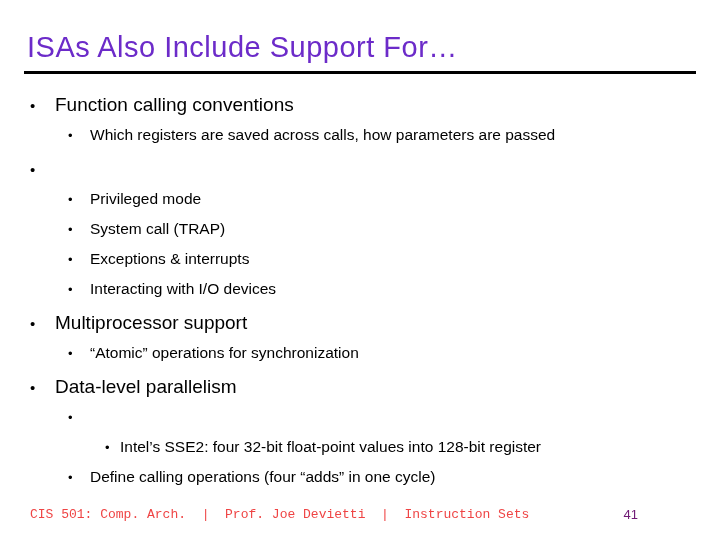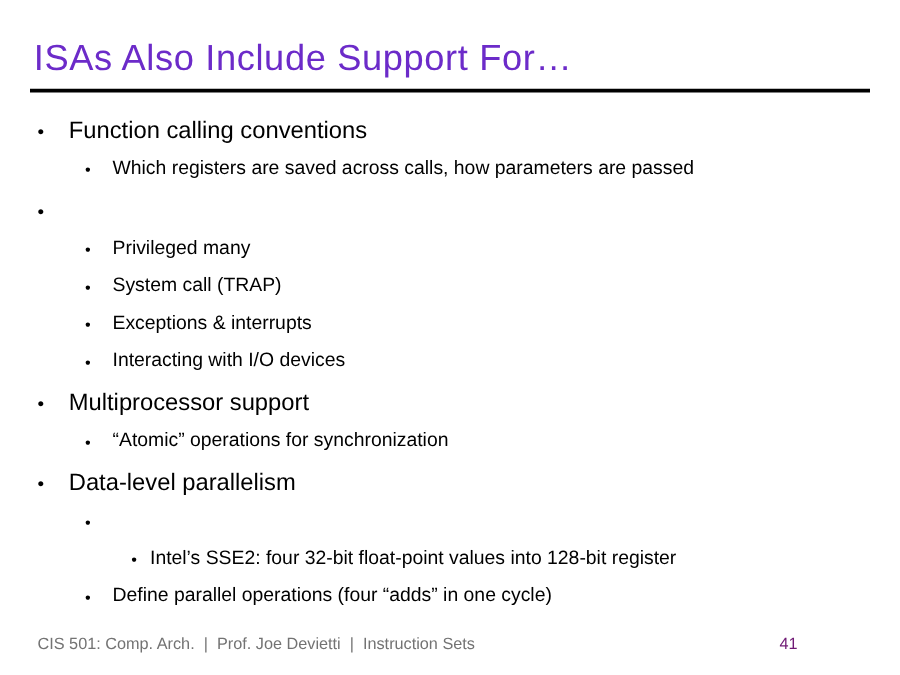--- a/index.html
+++ b/index.html
@@ -91,21 +91,21 @@
       </div>
       <div class="line lvl2">
         <span class="dot">•</span>
         <span class="txt">Which registers are saved across calls, how parameters are passed</span>
       </div>
       <div class="line lvl1">
         <span class="dot">•</span>
       </div>
       <div class="line lvl2">
         <span class="dot">•</span>
-        <span class="txt">Privileged many</span>
+        <span class="txt">Privileged mode</span>
       </div>
       <div class="line lvl2">
         <span class="dot">•</span>
         <span class="txt">System call (TRAP)</span>
       </div>
       <div class="line lvl2">
         <span class="dot">•</span>
         <span class="txt">Exceptions &amp; interrupts</span>
       </div>
       <div class="line lvl2">
@@ -126,20 +126,20 @@
       </div>
       <div class="line lvl2">
         <span class="dot">•</span>
       </div>
       <div class="line lvl3">
         <span class="dot">•</span>
         <span class="txt">Intel’s SSE2: four 32-bit float-point values into 128-bit register</span>
       </div>
       <div class="line lvl2">
         <span class="dot">•</span>
-        <span class="txt">Define parallel operations (four “adds” in one cycle)</span>
+        <span class="txt">Define calling operations (four “adds” in one cycle)</span>
       </div>
     </div>
 
-  <div class="footer-left" style="color: #737373;">CIS 501: Comp. Arch.  |  Prof. Joe Devietti  |  Instruction Sets</div>
+  <div class="footer-left" style="color: #ef4444; font-family: Liberation Mono, monospace;">CIS 501: Comp. Arch.  |  Prof. Joe Devietti  |  Instruction Sets</div>
 
   <div class="page-number" style="color: #701a75;">41</div>
 </div>
 
 </body></html>

